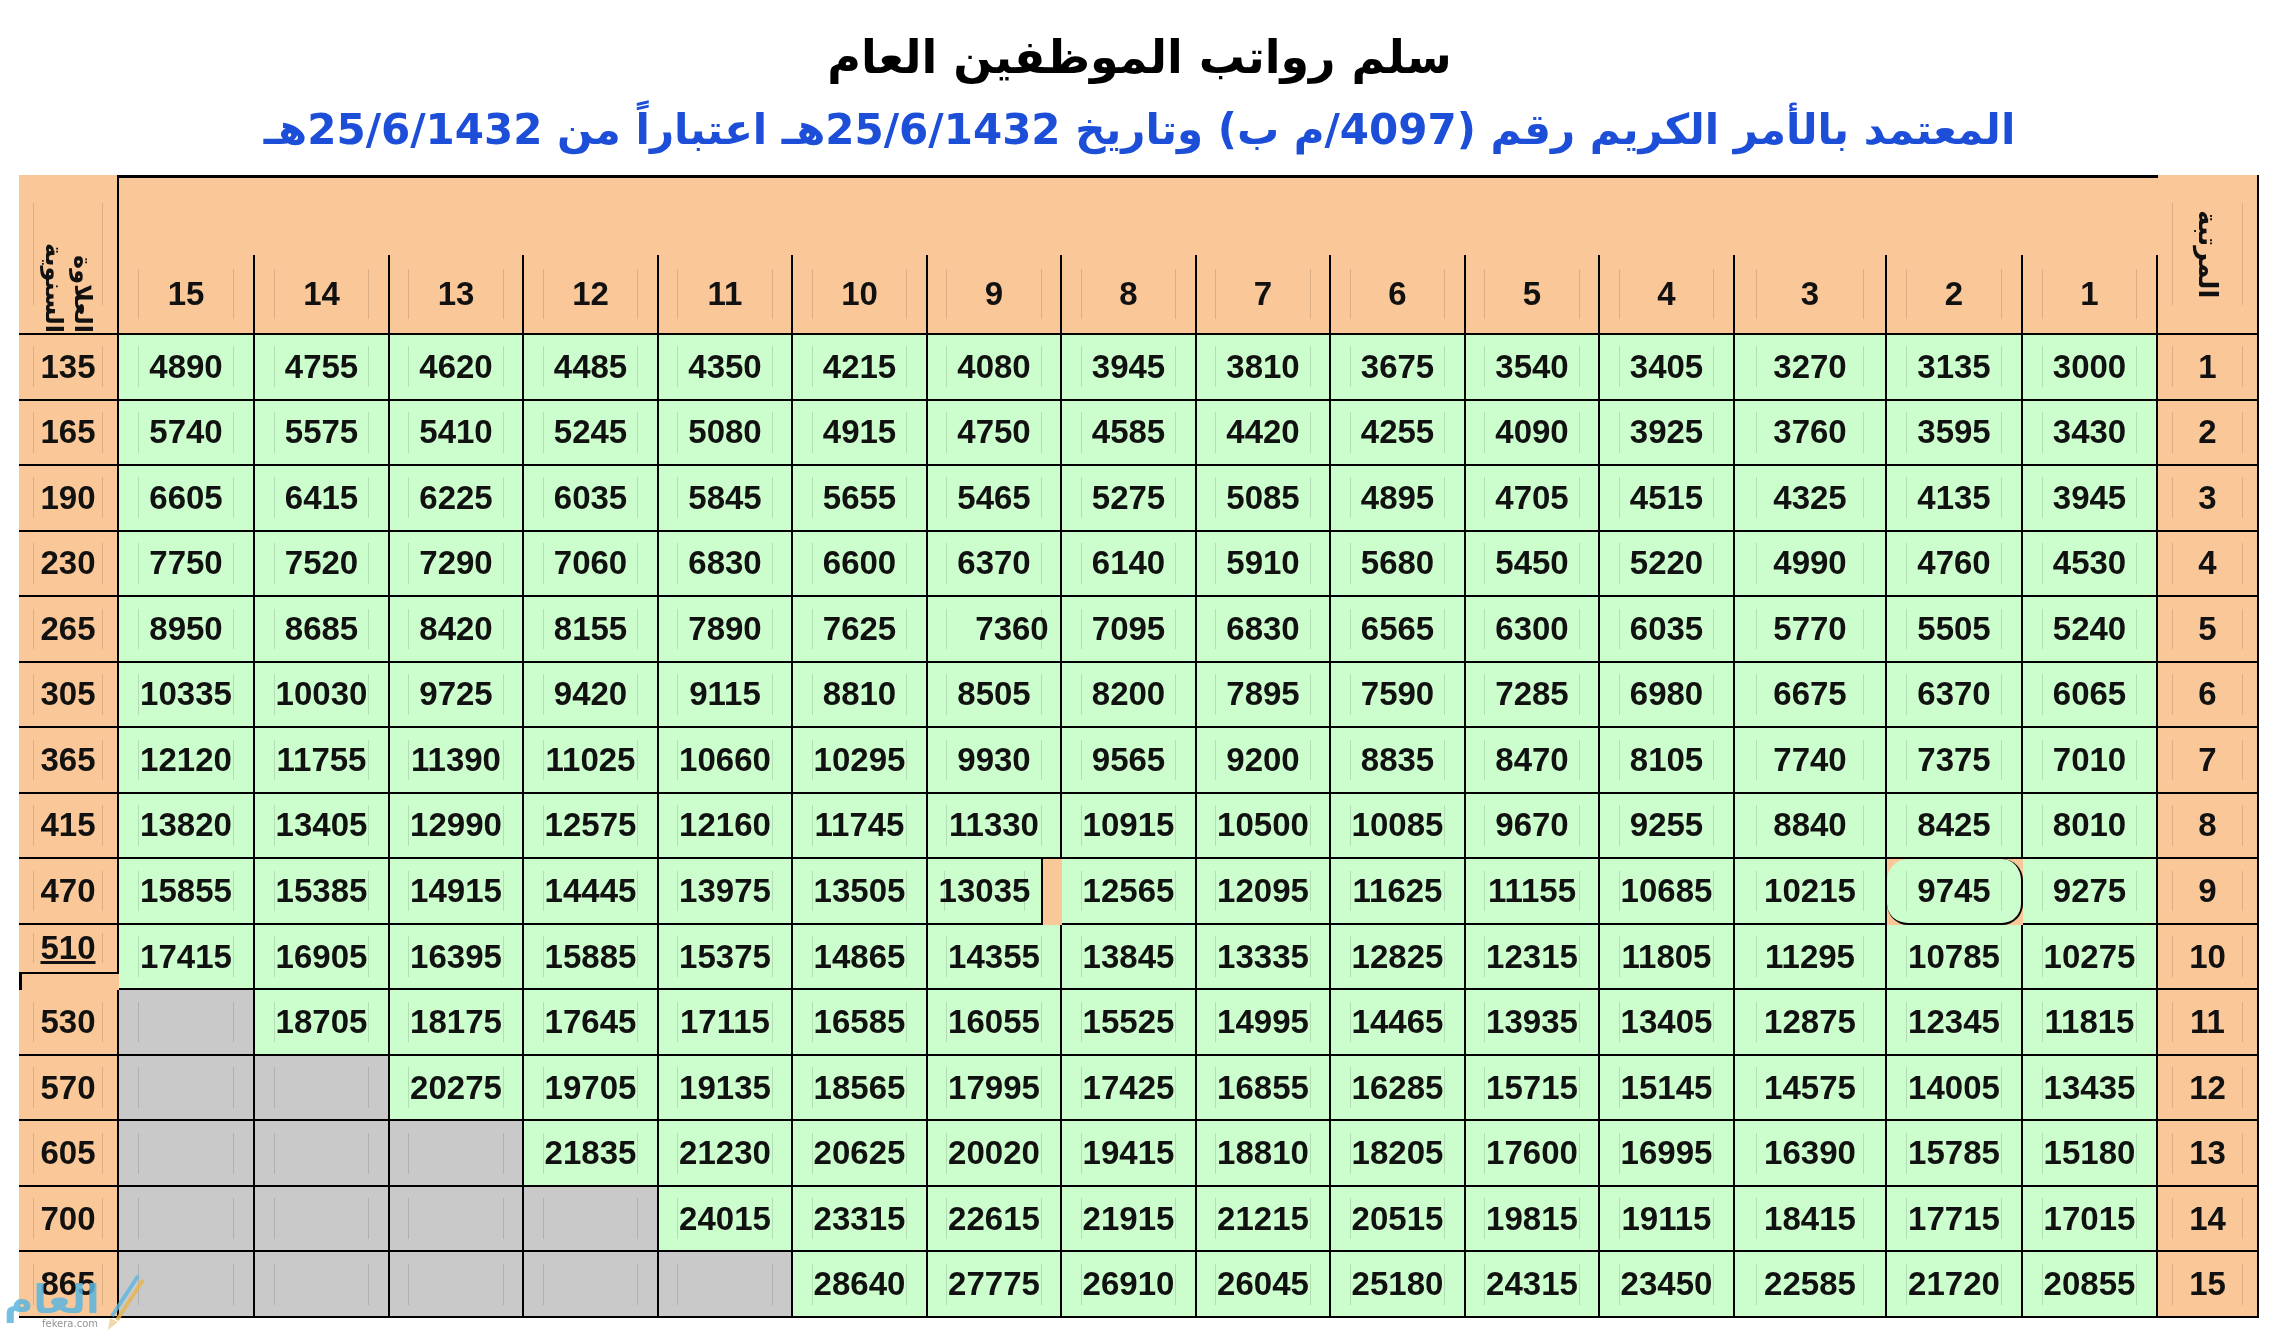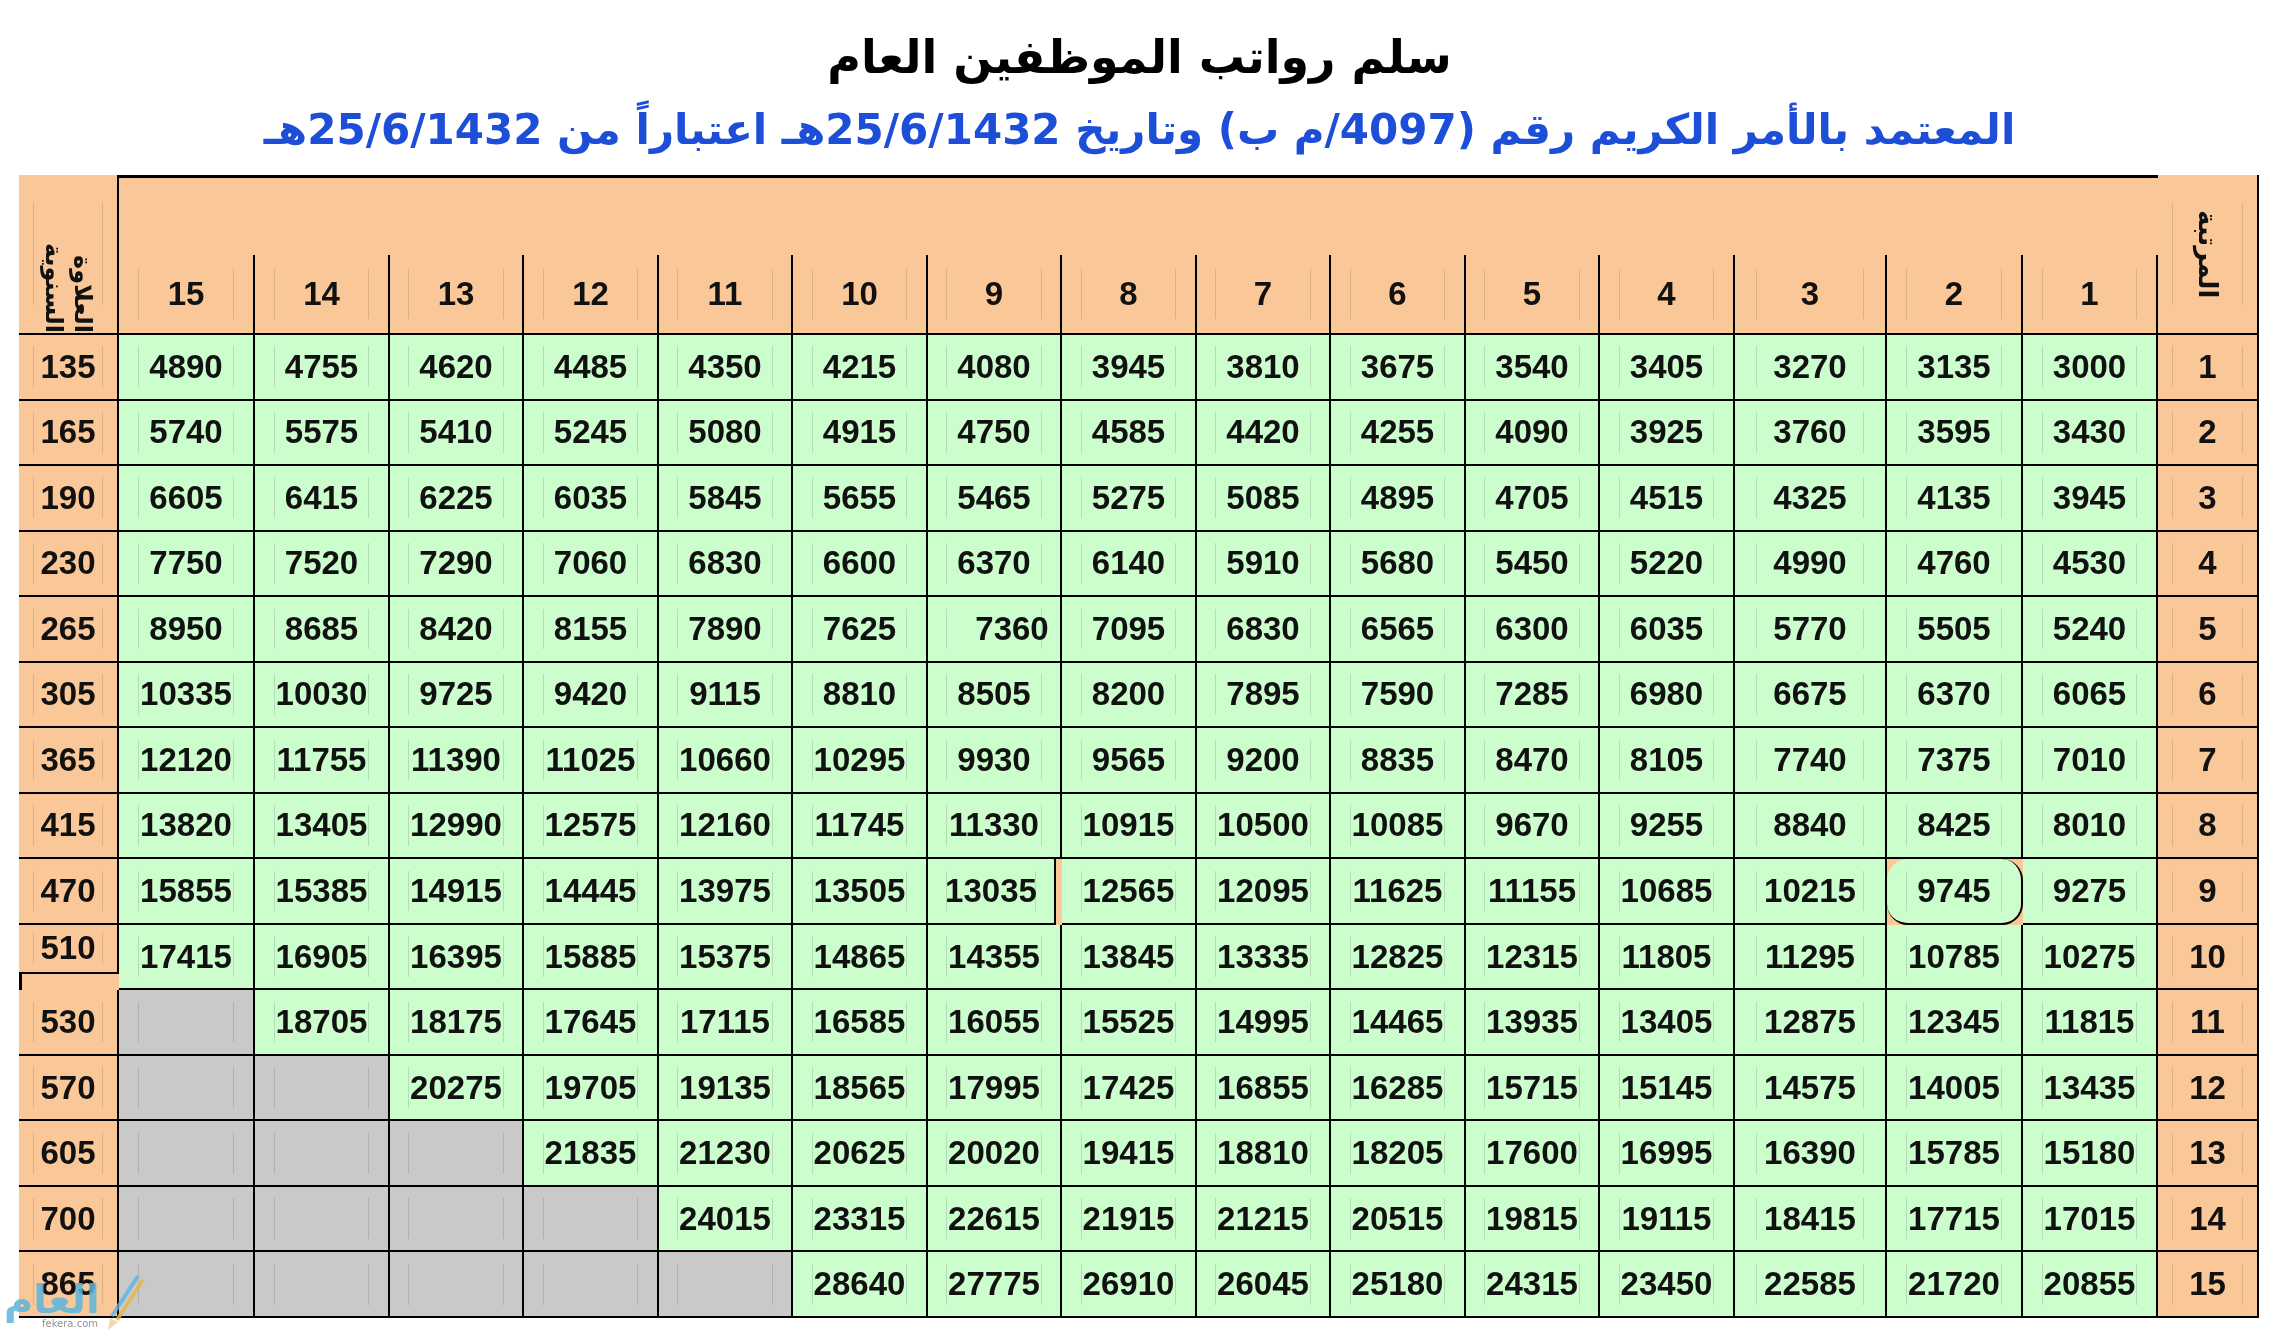--- a/index.html
+++ b/index.html
@@ -181,30 +181,30 @@
     <div class="cell val" style="left: 1865px; top: 615.733px; width: 136px; height: 65.5333px;">8425</div>
     <div class="cell val" style="left: 2001px; top: 615.733px; width: 135px; height: 65.5333px;">8010</div>
     <div class="cell hdr" style="left: -3px; top: 681.267px; width: 100px; height: 65.5333px;">470</div>
     <div class="cell hdr" style="left: 2136px; top: 681.267px; width: 101px; height: 65.5333px;">9</div>
     <div class="cell val" style="left: 97px; top: 681.267px; width: 136px; height: 65.5333px;">15855</div>
     <div class="cell val" style="left: 233px; top: 681.267px; width: 135px; height: 65.5333px;">15385</div>
     <div class="cell val" style="left: 368px; top: 681.267px; width: 134px; height: 65.5333px;">14915</div>
     <div class="cell val" style="left: 502px; top: 681.267px; width: 135px; height: 65.5333px;">14445</div>
     <div class="cell val" style="left: 637px; top: 681.267px; width: 134px; height: 65.5333px;">13975</div>
     <div class="cell val" style="left: 771px; top: 681.267px; width: 135px; height: 65.5333px;">13505</div>
-    <div class="cell val" style="left: 906px; top: 681.267px; width: 128px; height: 65.5333px;">13035</div>
+    <div class="cell val" style="left: 906px; top: 681.267px; width: 115px; height: 65.5333px;">13035</div>
     <div class="cell val" style="left: 1040px; top: 681.267px; width: 135px; height: 65.5333px;">12565</div>
     <div class="cell val" style="left: 1175px; top: 681.267px; width: 134px; height: 65.5333px;">12095</div>
     <div class="cell val" style="left: 1309px; top: 681.267px; width: 135px; height: 65.5333px;">11625</div>
     <div class="cell val" style="left: 1444px; top: 681.267px; width: 134px; height: 65.5333px;">11155</div>
     <div class="cell val" style="left: 1578px; top: 681.267px; width: 135px; height: 65.5333px;">10685</div>
     <div class="cell val" style="left: 1713px; top: 681.267px; width: 152px; height: 65.5333px;">10215</div>
     <div class="cell val" style="left: 1865px; top: 681.267px; width: 136px; height: 65.5333px; border-radius: 21px;">9745</div>
     <div class="cell val" style="left: 2001px; top: 681.267px; width: 135px; height: 65.5333px;">9275</div>
-    <div class="cell hdr" style="left: -3px; top: 746.8px; width: 100px; height: 49px;">510</div>
+    <div class="cell hdr" style="left: -3px; top: 746.8px; width: 100px; height: 49px; text-decoration: underline;">510</div>
     <div class="cell hdr" style="left: 2136px; top: 746.8px; width: 101px; height: 65.5333px;">10</div>
     <div class="cell val" style="left: 97px; top: 746.8px; width: 136px; height: 65.5333px;">17415</div>
     <div class="cell val" style="left: 233px; top: 746.8px; width: 135px; height: 65.5333px;">16905</div>
     <div class="cell val" style="left: 368px; top: 746.8px; width: 134px; height: 65.5333px;">16395</div>
     <div class="cell val" style="left: 502px; top: 746.8px; width: 135px; height: 65.5333px;">15885</div>
     <div class="cell val" style="left: 637px; top: 746.8px; width: 134px; height: 65.5333px;">15375</div>
     <div class="cell val" style="left: 771px; top: 746.8px; width: 135px; height: 65.5333px;">14865</div>
     <div class="cell val" style="left: 906px; top: 746.8px; width: 134px; height: 65.5333px;">14355</div>
     <div class="cell val" style="left: 1040px; top: 746.8px; width: 135px; height: 65.5333px;">13845</div>
     <div class="cell val" style="left: 1175px; top: 746.8px; width: 134px; height: 65.5333px;">13335</div>

